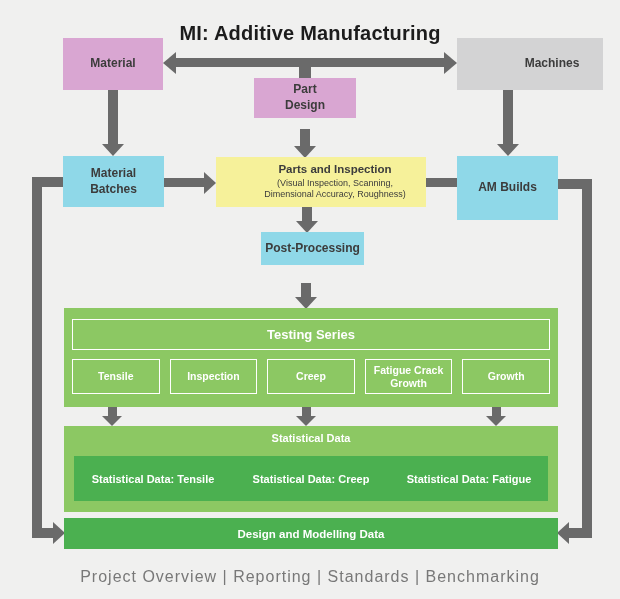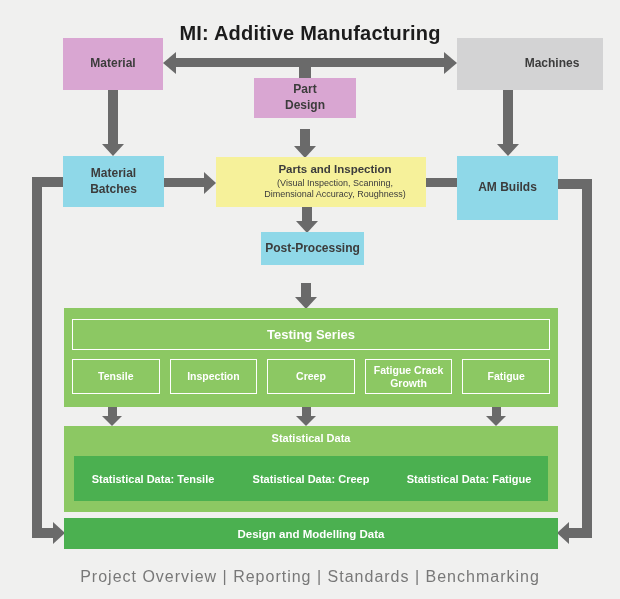--- a/index.html
+++ b/index.html
@@ -131,21 +131,21 @@
 
   <div class="node cyan post-processing">Post-Processing</div>
 
   <div class="panel testing-outer">
     <div class="testing-header">Testing Series</div>
     <div class="testing-row">
       <div class="test-item">Tensile</div>
       <div class="test-item">Inspection</div>
       <div class="test-item">Creep</div>
       <div class="test-item">Fatigue Crack Growth</div>
-      <div class="test-item">Fatigue</div>
+      <div class="test-item">Growth</div>
     </div>
   </div>
 
   <div class="panel stat-outer">
     <div class="stat-header">Statistical Data</div>
     <div class="stat-row">
       <div class="stat-item">Statistical Data: Tensile</div>
       <div class="stat-item">Statistical Data: Creep</div>
       <div class="stat-item">Statistical Data: Fatigue</div>
     </div>

